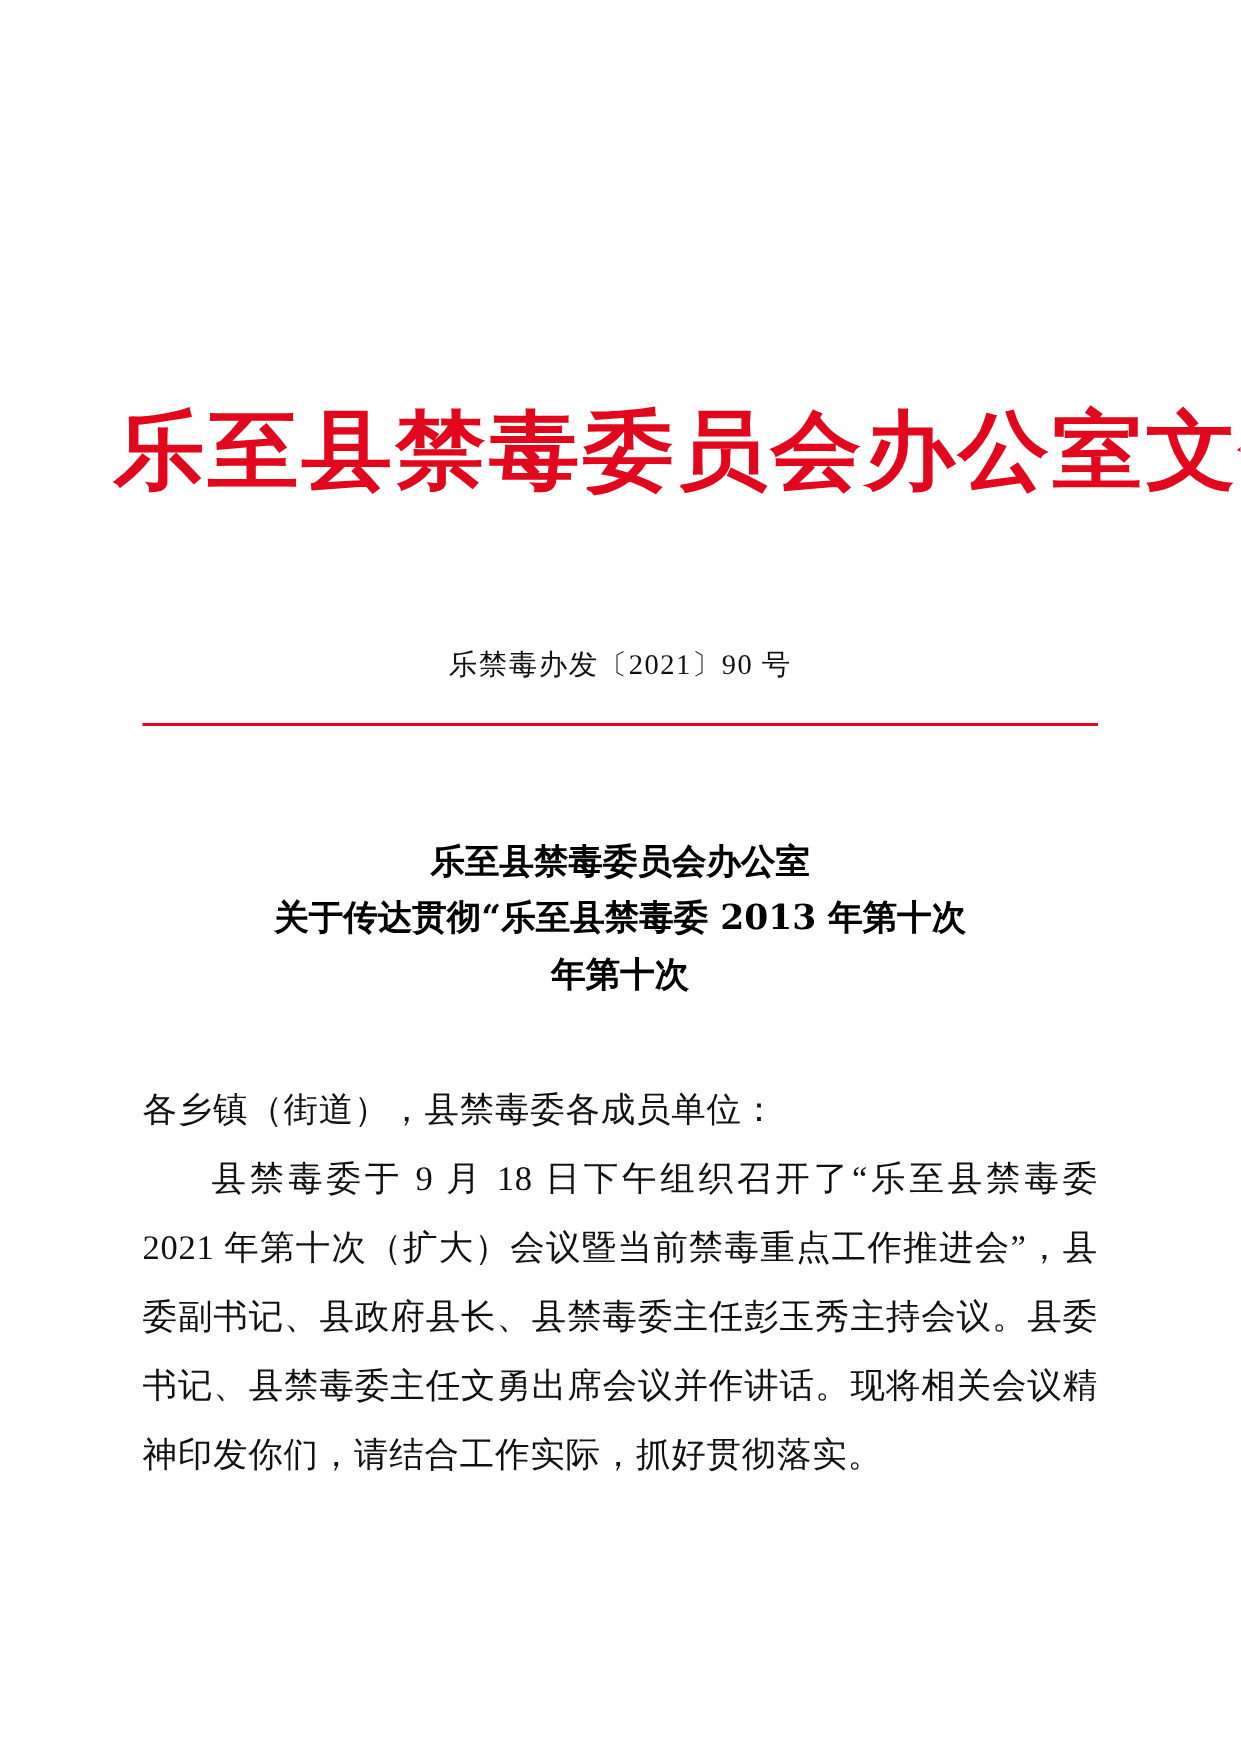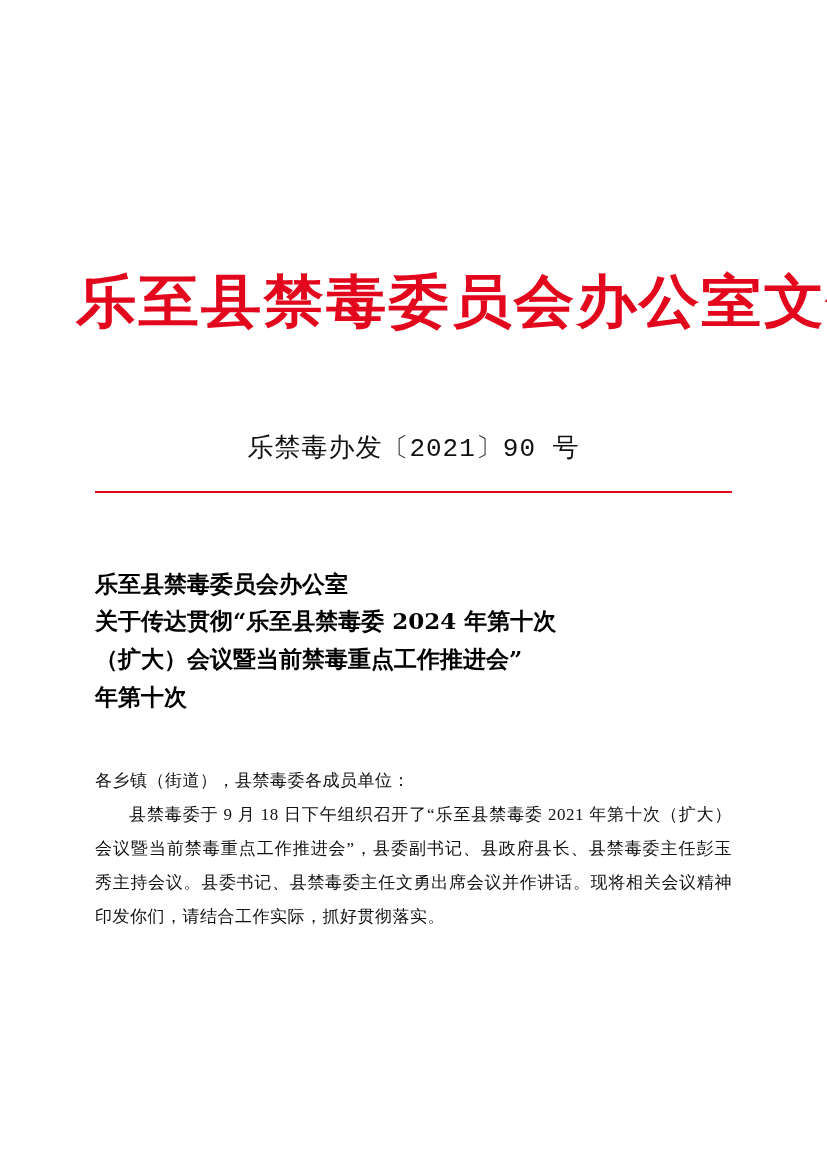--- a/index.html
+++ b/index.html
@@ -36,53 +36,53 @@
     line-height: 1.15;
     white-space: nowrap;
     transform: scaleX(1.06);
     transform-origin: center;
   }
 
   
   .doc-number {
     margin-top: 96px;
     text-align: center;
-    font-size: 26px;
+    font-size: 19px;
     letter-spacing: 1px;
     color: #111;
-    font-family: Liberation Mono, monospace;
+    font-family: Liberation Serif, serif;
   }
 
   
   .red-rule {
     margin-top: 26px;
     height: 2px;
     background: #e2071c;
     width: 100%;
   }
 
   
   .title-block {
     margin-top: 72px;
-    text-align: left;
+    text-align: center;
     font-weight: 700;
     font-size: 23px;
     line-height: 1.65;
     color: #000;
     font-family: "DejaVu Serif", "Liberation Serif", serif;
   }
   .title-block .line {
     display: block;
     white-space: nowrap;
   }
 
   
   .body-text {
     margin-top: 48px;
-    font-size: 17px;
+    font-size: 23px;
     line-height: 2.0;
     text-align: justify;
     text-justify: inter-ideograph;
     color: #111;
     letter-spacing: 0.5px;
   }
   .body-text p {
     margin: 0;
   }
   .body-text p.indent {
@@ -95,22 +95,21 @@
 <div class="page">
 
   <div class="masthead">乐至县禁毒委员会办公室文件</div>
 
   <div class="doc-number">乐禁毒办发〔2021〕90 号</div>
 
   <div class="red-rule"></div>
 
   <div class="title-block">
     <span class="line">乐至县禁毒委员会办公室</span>
-    <span class="line">关于传达贯彻“乐至县禁毒委 2024 年第十次</span>
-    <span class="line">（扩大）会议暨当前禁毒重点工作推进会”</span>
+    <span class="line">关于传达贯彻“乐至县禁毒委 2013 年第十次</span>
     <span class="line">年第十次</span>
   </div>
 
   <div class="body-text">
     <p>各乡镇（街道），县禁毒委各成员单位：</p>
     <p class="indent">县禁毒委于 9 月 18 日下午组织召开了“乐至县禁毒委 2021 年第十次（扩大）会议暨当前禁毒重点工作推进会”，县委副书记、县政府县长、县禁毒委主任彭玉秀主持会议。县委书记、县禁毒委主任文勇出席会议并作讲话。现将相关会议精神印发你们，请结合工作实际，抓好贯彻落实。</p>
   </div>
 
 </div>
 

